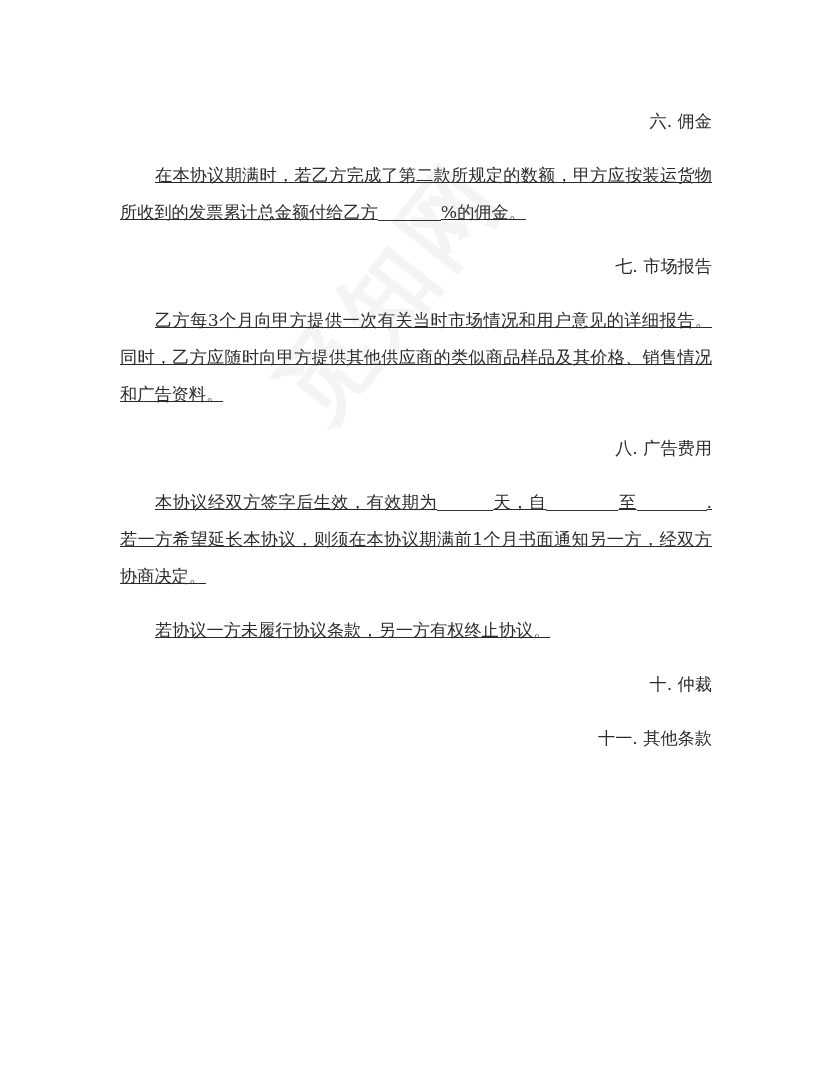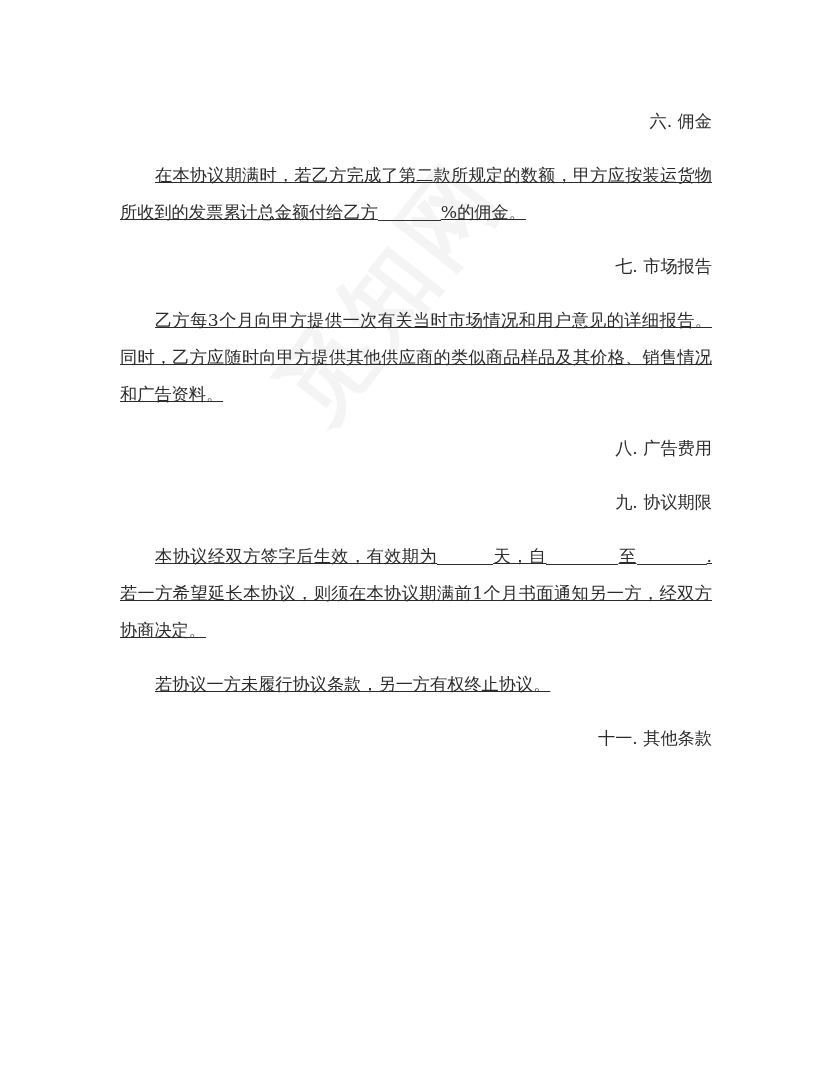--- a/index.html
+++ b/index.html
@@ -78,21 +78,21 @@
   <div class="content">
 
     <div class="heading">六. 佣金</div>
     <div class="para"><span>在本协议期满时，若乙方完成了第二款所规定的数额，甲方应按装运货物所收到的发票累计总金额付给乙方</span><span class="blank" style="width:63px"></span><span>%的佣金。</span></div>
 
     <div class="heading">七. 市场报告</div>
     <div class="para">乙方每3个月向甲方提供一次有关当时市场情况和用户意见的详细报告。同时，乙方应随时向甲方提供其他供应商的类似商品样品及其价格、销售情况和广告资料。</div>
 
     <div class="heading">八. 广告费用</div>
 
-    <div class="heading">九. 协议期限</div>
     <div class="para"><span>本协议经双方签字后生效，有效期为</span><span class="blank" style="width:56px"></span><span>天，自</span><span class="blank" style="width:72px"></span><span>至</span><span class="blank" style="width:70px"></span><span>.若一方希望延长本协议，则须在本协议期满前1个月书面通知另一方，经双方协商决定。</span></div>
     <div class="para extra-gap">若协议一方未履行协议条款，另一方有权终止协议。</div>
 
+    <div class="heading">十. 仲裁</div>
 
     <div class="heading">十一. 其他条款</div>
 
   </div>
 </div>
 
 </body></html>

